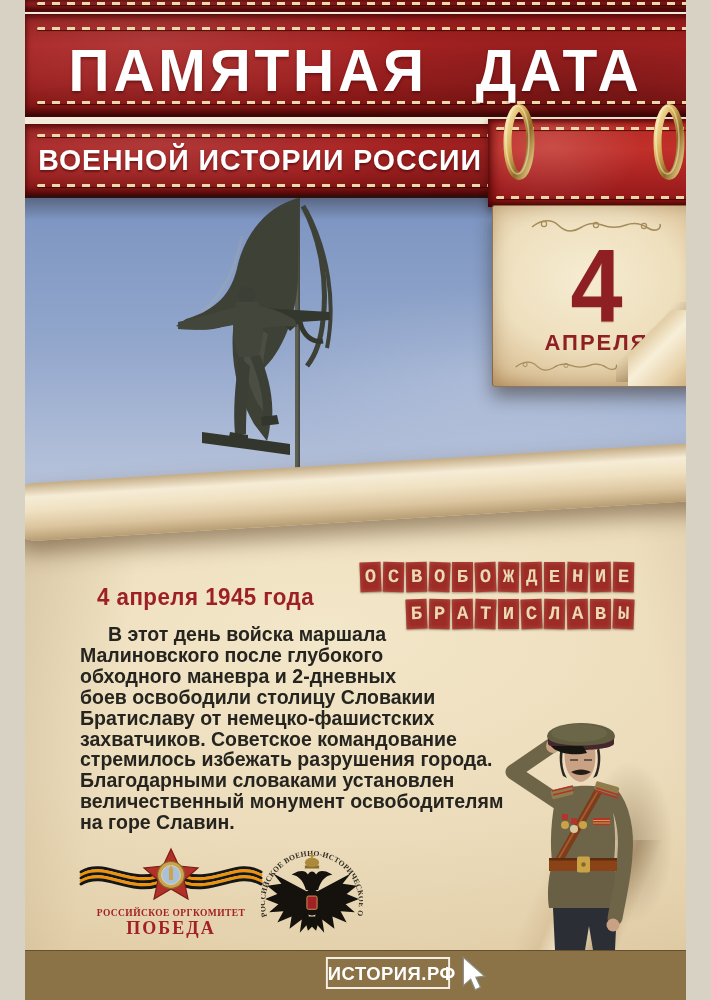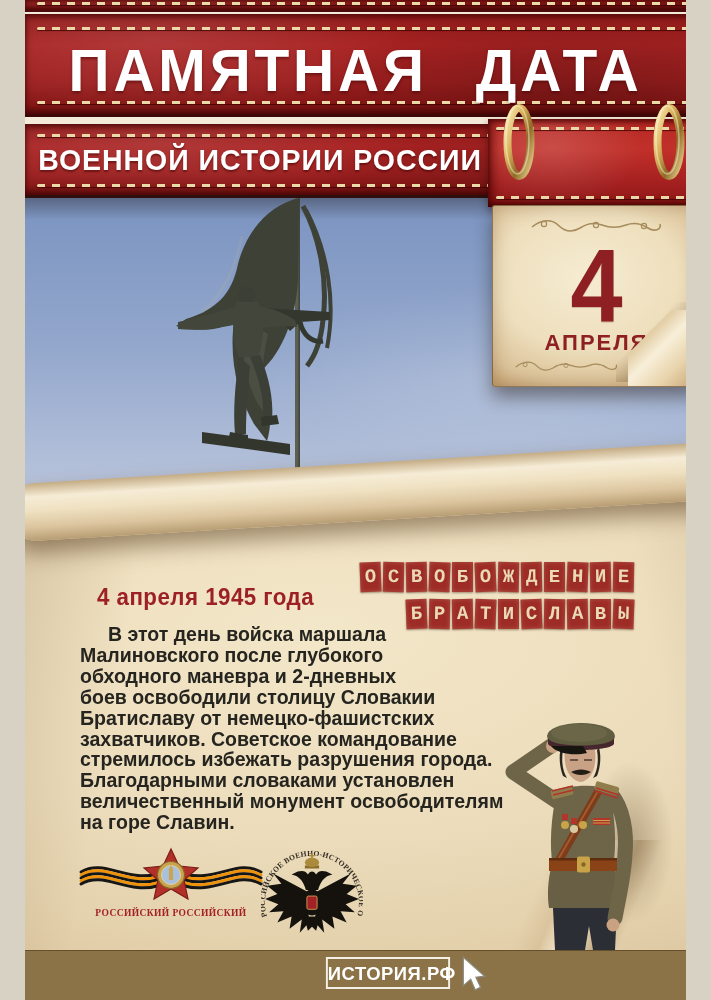--- a/index.html
+++ b/index.html
@@ -292,21 +292,22 @@
         <path d="M186,32 C162,18 140,44 106,33" stroke="#161616" stroke-width="3"></path>
         <path d="M186,35 C162,21 140,47 106,36" stroke="#ef9207" stroke-width="3"></path>
         <path d="M186,38 C162,24 140,50 106,39" stroke="#161616" stroke-width="3"></path>
       </g>
       <polygon points="96,3 104,20 123,22 109,34 113,53 96,43 79,53 83,34 69,22 88,20" fill="#b23028" stroke="#7c1d18" stroke-width="1.2"></polygon>
       <circle cx="96" cy="29" r="13.5" fill="#caa44e" stroke="#8a6427" stroke-width="1.2"></circle>
       <circle cx="96" cy="29" r="9.5" fill="#a9c0dc" stroke="#e6d9a8" stroke-width="0.8"></circle>
       <rect x="94" y="23" width="4" height="11" fill="#caa44e"></rect>
       <polygon points="96,19 93.5,24 98.5,24" fill="#caa44e"></polygon>
     </svg>
-    <div class="pobeda-l1">РОССИЙСКИЙ РОССИЙСКИЙ</div>
+    <div class="pobeda-l1">РОССИЙСКОЕ ОРГКОМИТЕТ</div>
+    <div class="pobeda-l2">ПОБЕДА</div>
   </div>
 
   <svg class="rvio" viewBox="0 0 100 100">
     <defs>
         <path id="rvioCircle" d="M 6,72 A 46,46 0 1 1 94,72" fill="none"></path>
       </defs>
     <text font-family="Liberation Serif, DejaVu Serif, serif" font-size="7.5" font-weight="bold" fill="#332d24" letter-spacing="0.2">
       <textPath href="#rvioCircle">РОССИЙСКОЕ ВОЕННО-ИСТОРИЧЕСКОЕ ОБЩЕСТВО</textPath>
     </text>
     <g>

